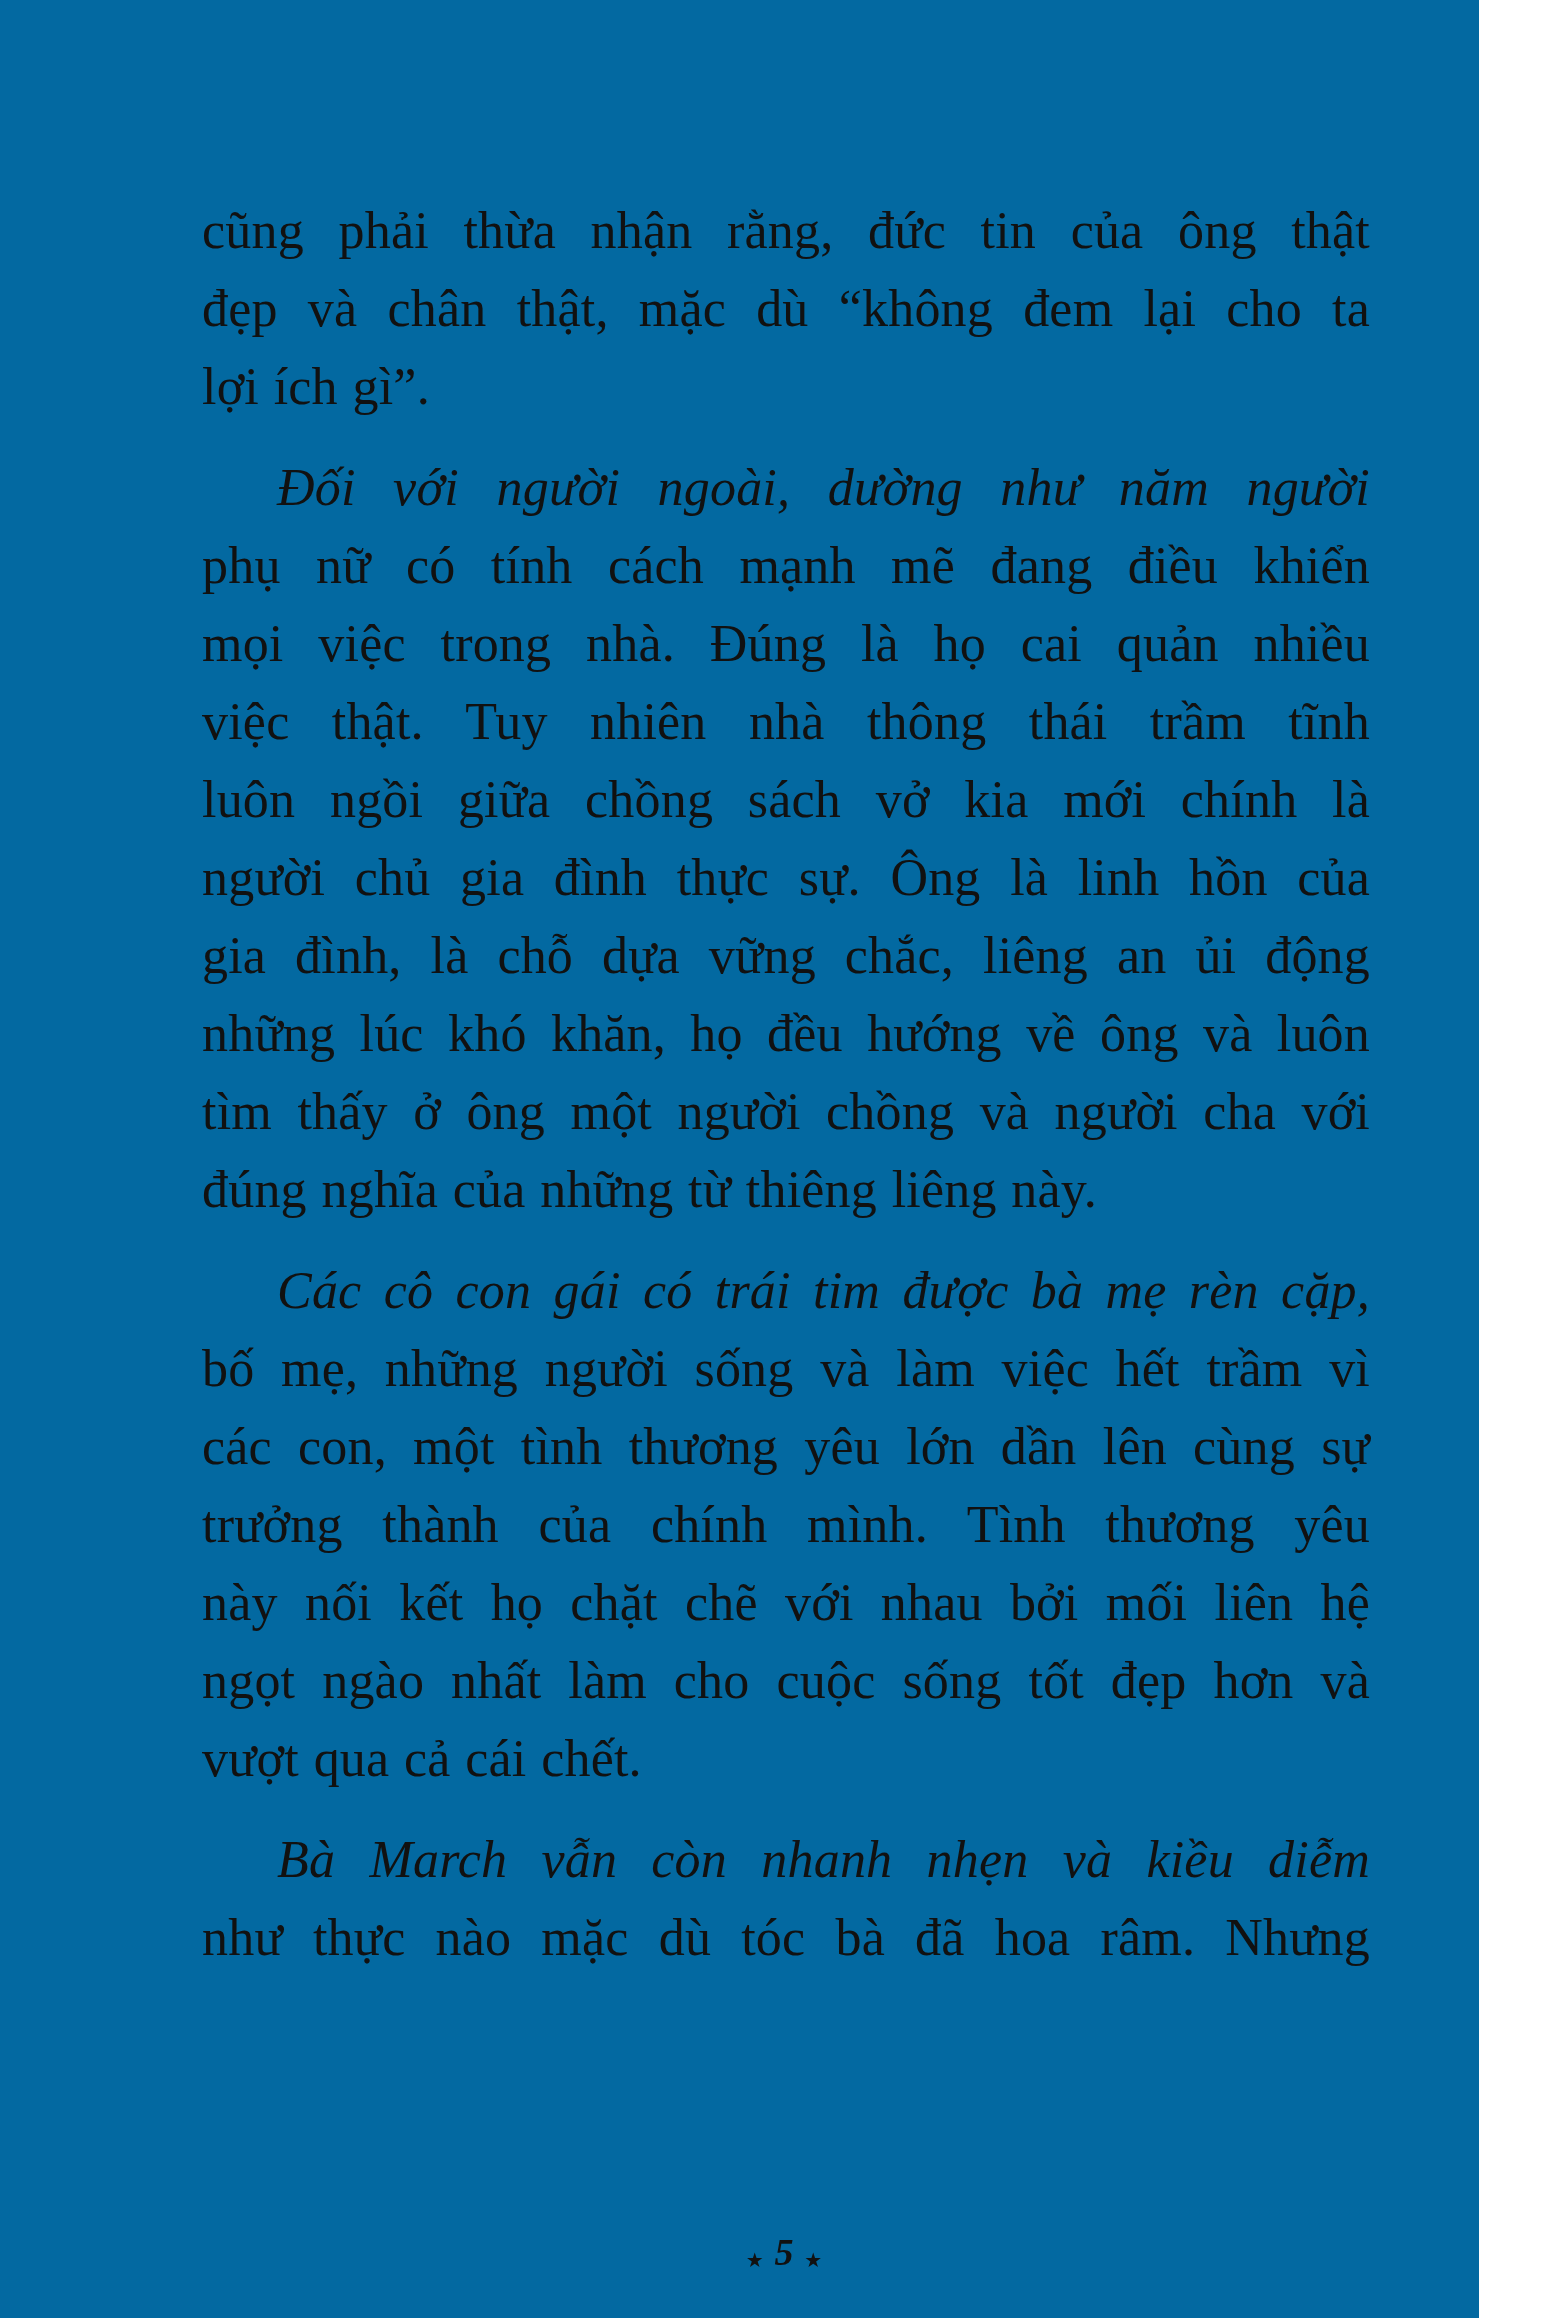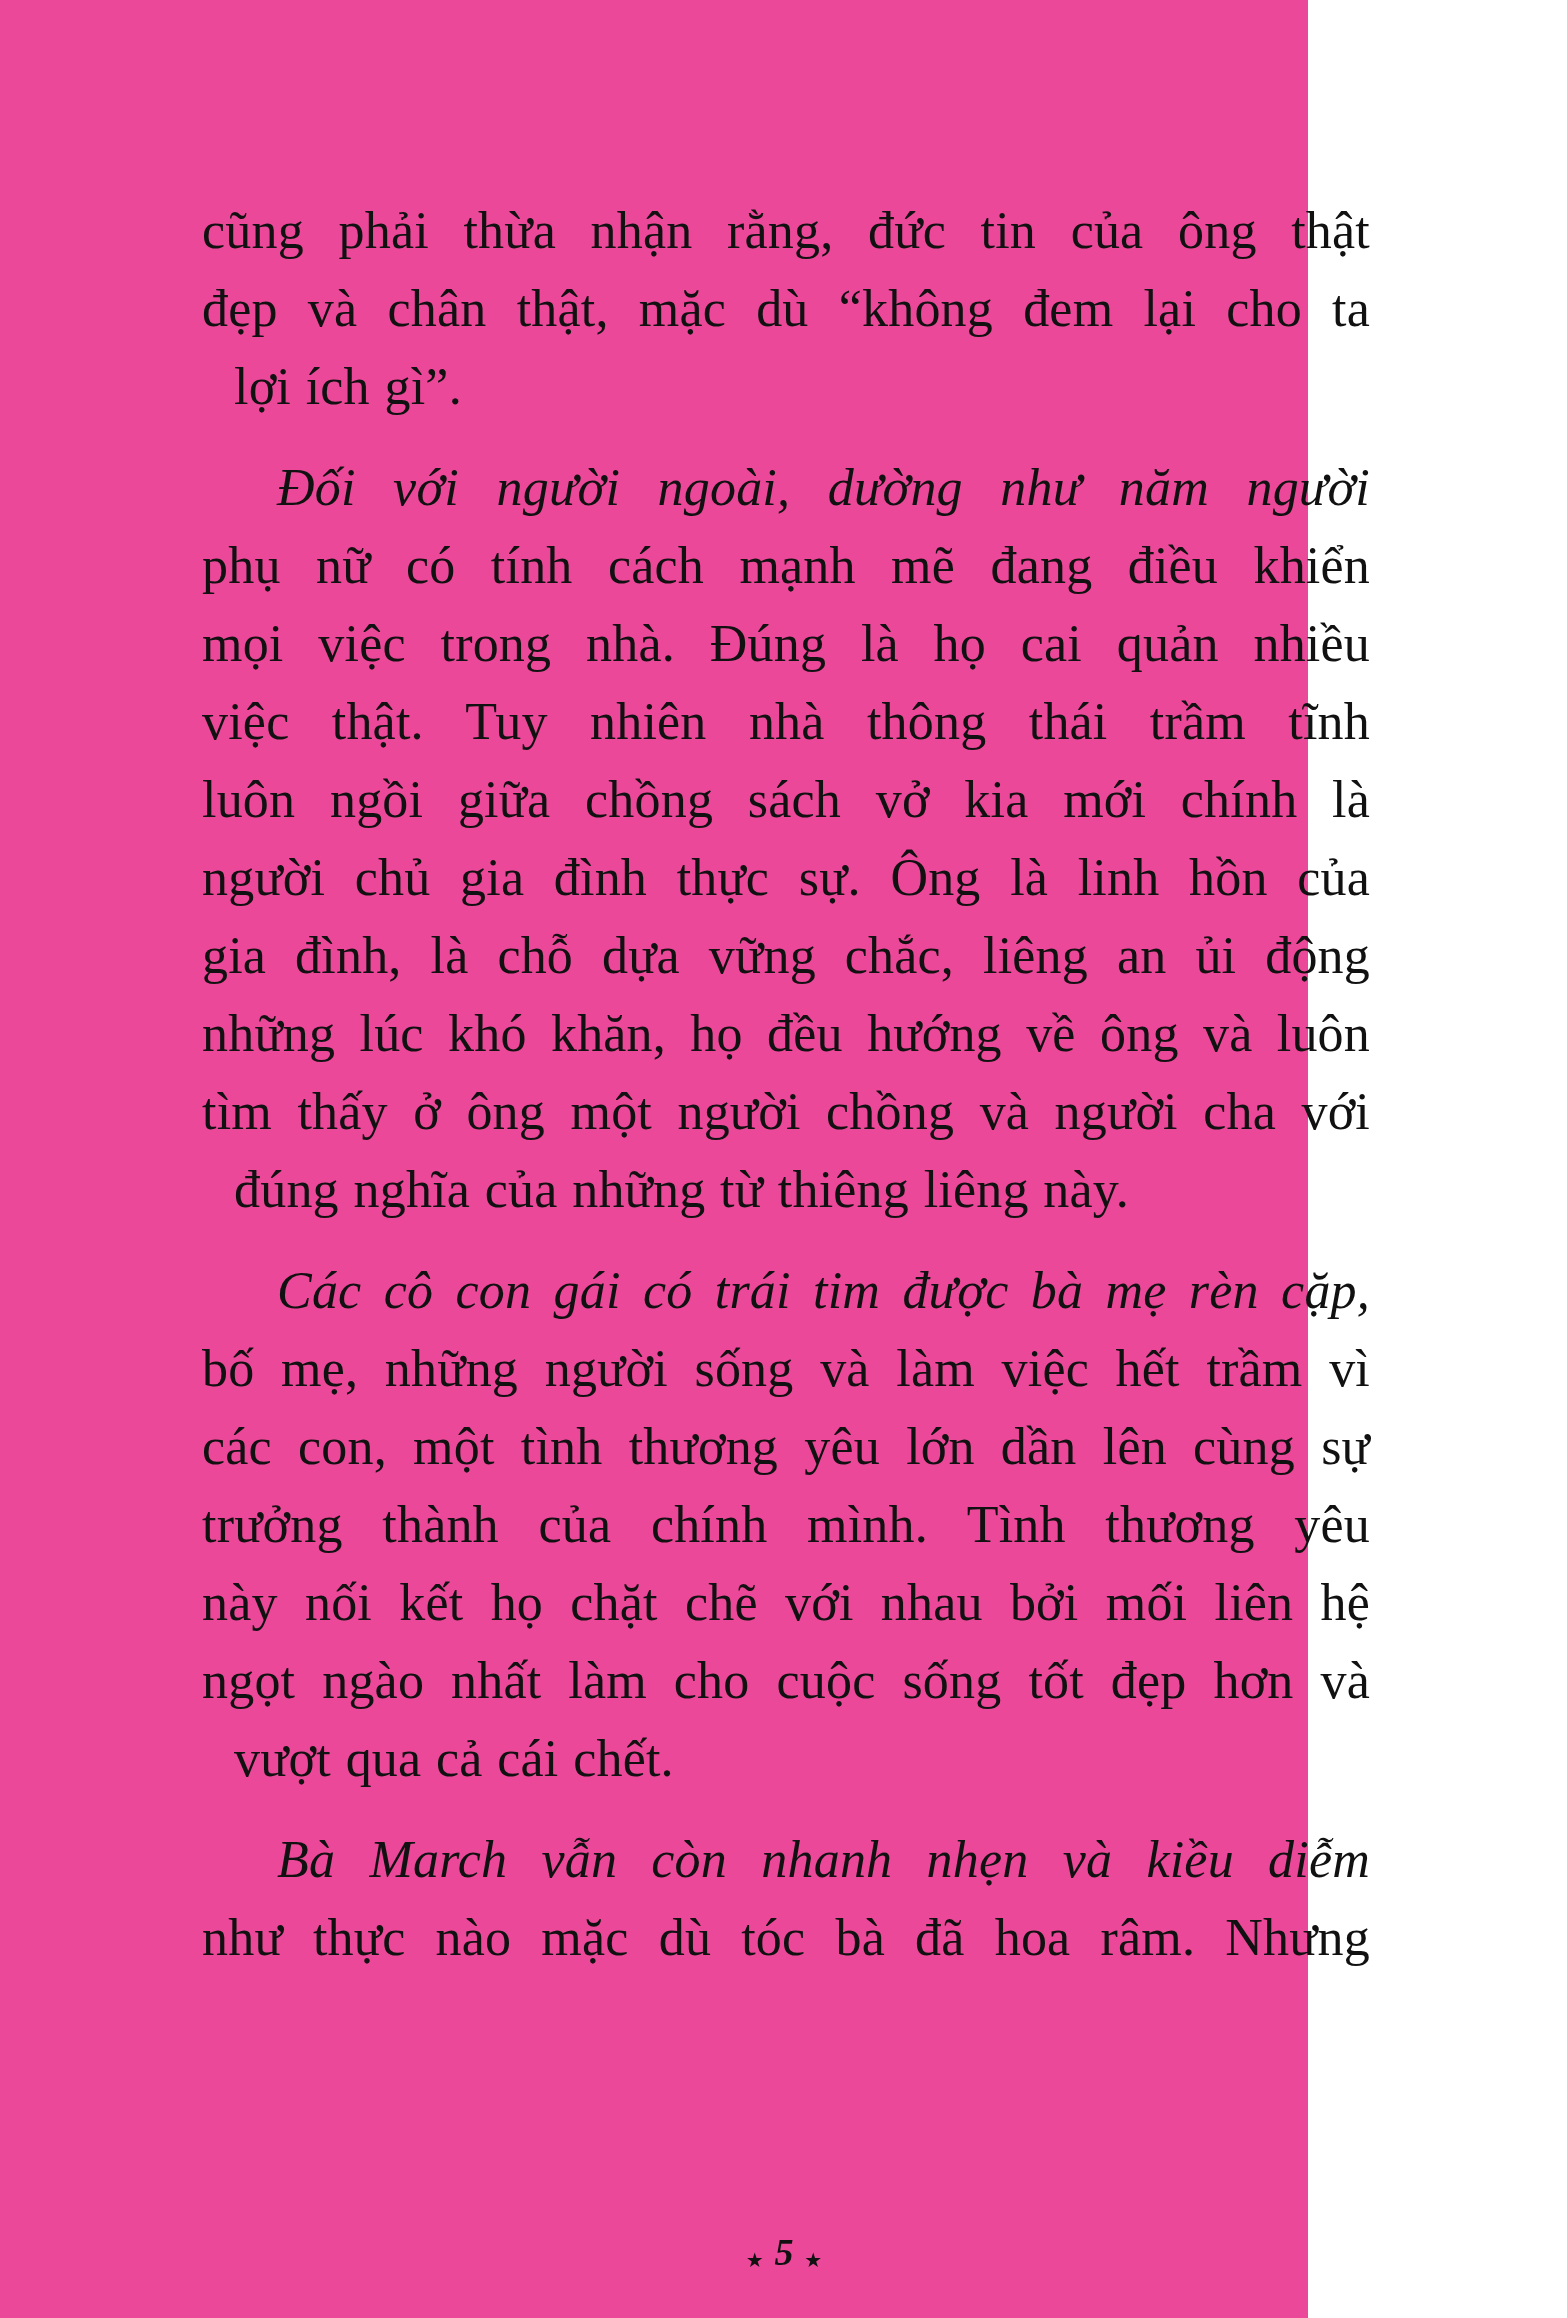--- a/index.html
+++ b/index.html
@@ -11,23 +11,23 @@
       width: 1568px;
       height: 2319px;
       position: relative;
       overflow: hidden;
       color: #111111;
       font-family: "Liberation Serif", "DejaVu Serif", serif;
     }
     .page {
       position: absolute;
       left: 0; top: 0;
-      width: 1308px;
+      width: 1479px;
       height: 2319px;
-      background: #ec4899;
+      background: #0369a1;
     }
     .text-block {
       position: absolute;
       left: 202px;
       top: 192px;
       width: 1168px;
     }
     .para {
       margin: 0 0 23px 0;
       font-size: 52px;
@@ -39,21 +39,20 @@
     }
     .para .line {
       display: block;
       text-align: justify;
       text-align-last: justify;
       white-space: nowrap;
       overflow: visible;
     }
     .para .line.last {
       text-align-last: left;
-      margin-left: 32px;
     }
     .para .line.indent {
       text-indent: 75px;
       font-style: italic;
     }
     .page-number {
       position: absolute;
       left: 0;
       width: 1568px;
       top: 2229px;

